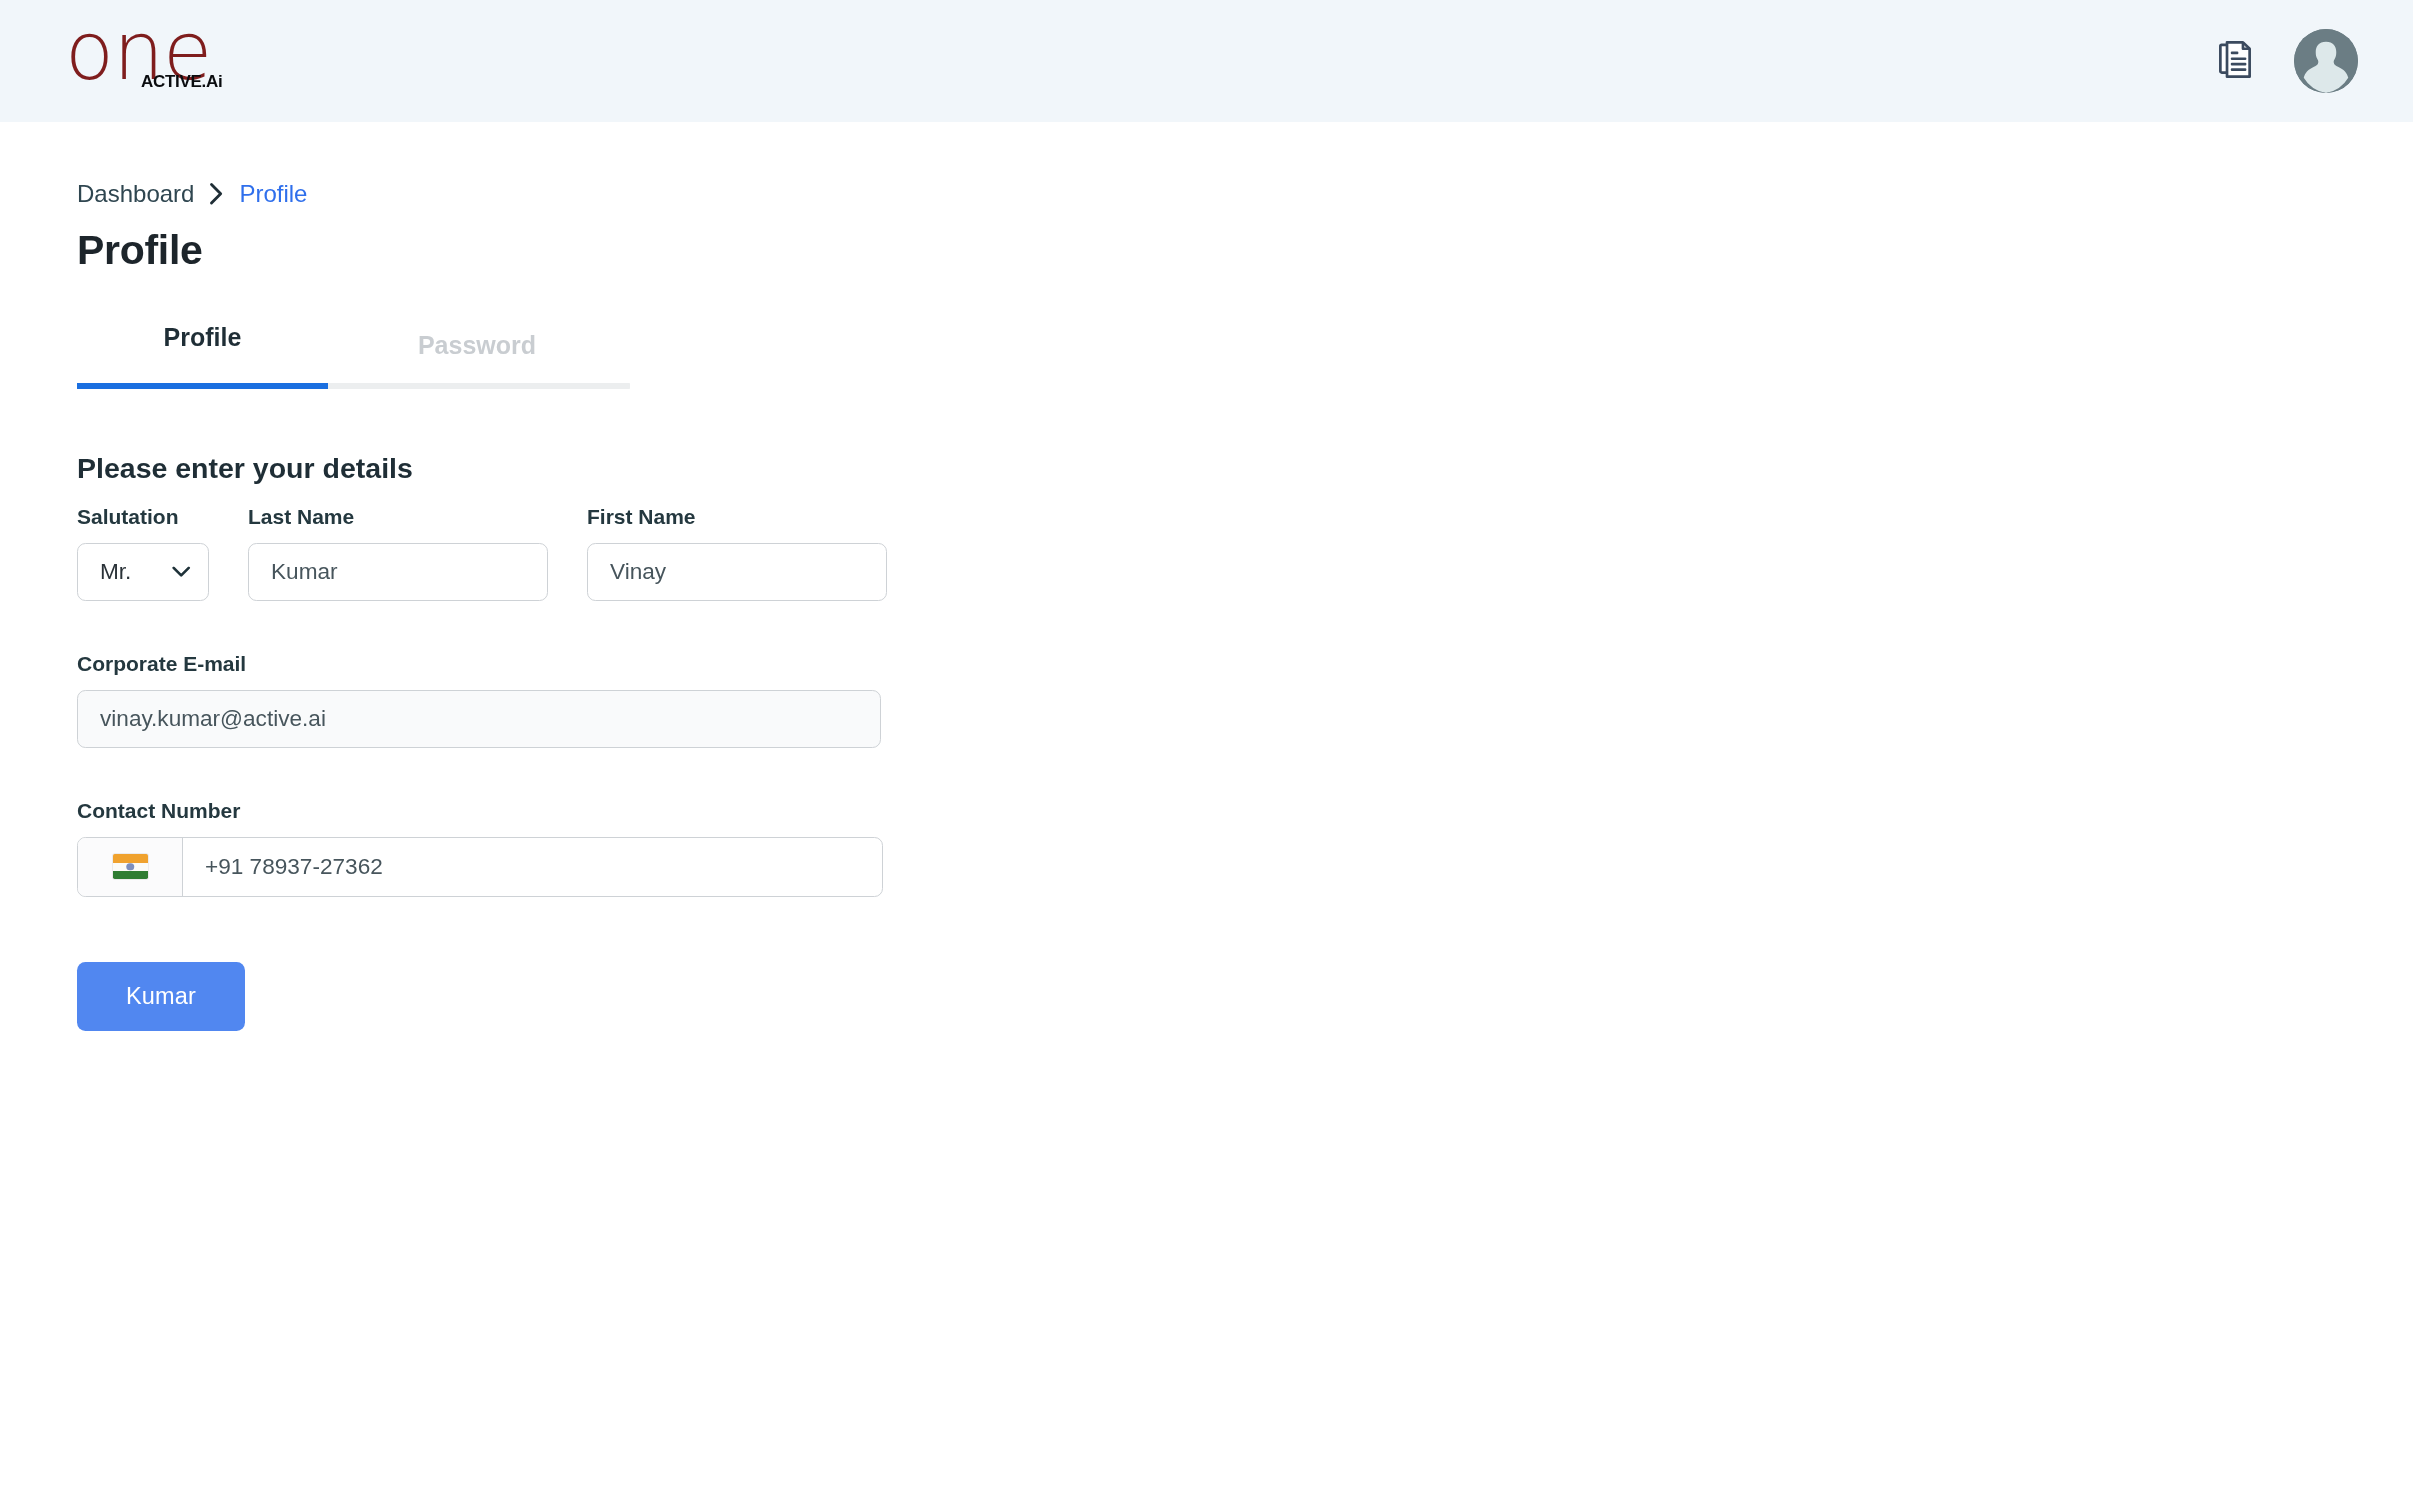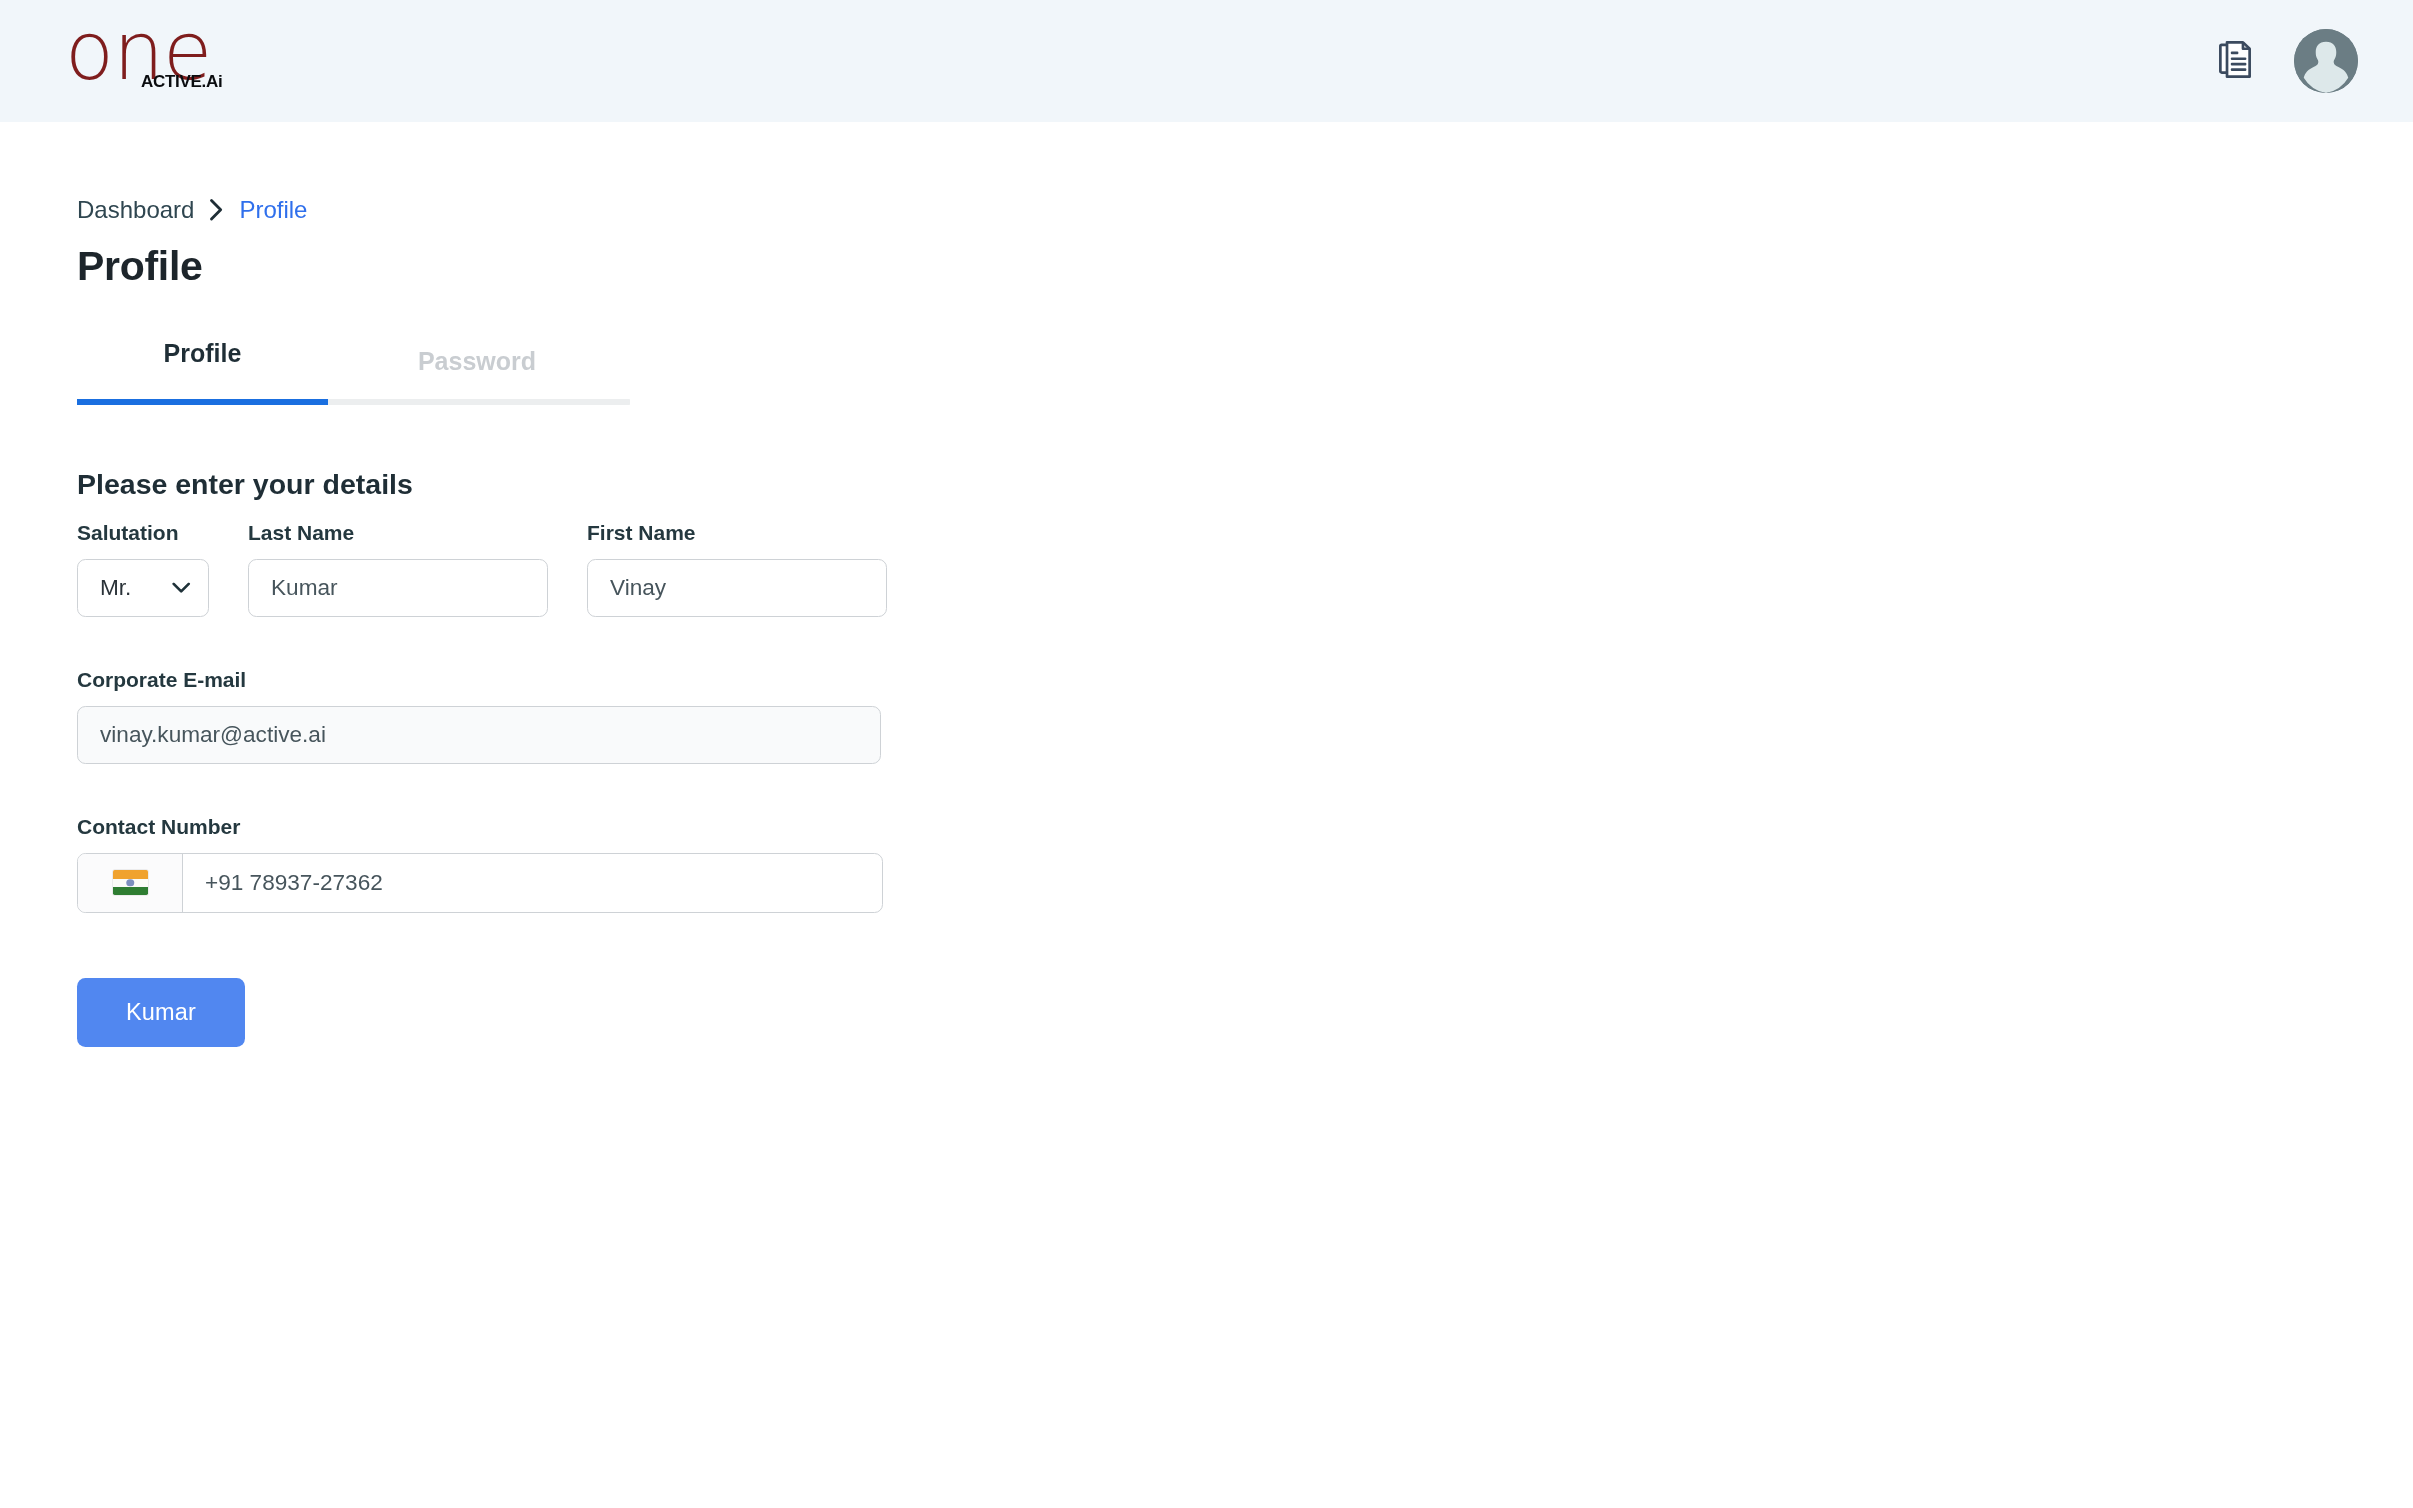--- a/index.html
+++ b/index.html
@@ -88,21 +88,21 @@
 
   
   .page {
     padding: 0 0 0 77px;
   }
 
   .breadcrumb {
     display: flex;
     align-items: center;
     gap: 15px;
-    margin-top: 76px;
+    margin-top: 60px;
     font-size: 24px;
     line-height: 1;
   }
   .crumb-root {
     color: #2f4650;
     font-weight: 400;
   }
   .crumb-sep {
     display: inline-flex;
     align-items: center;

